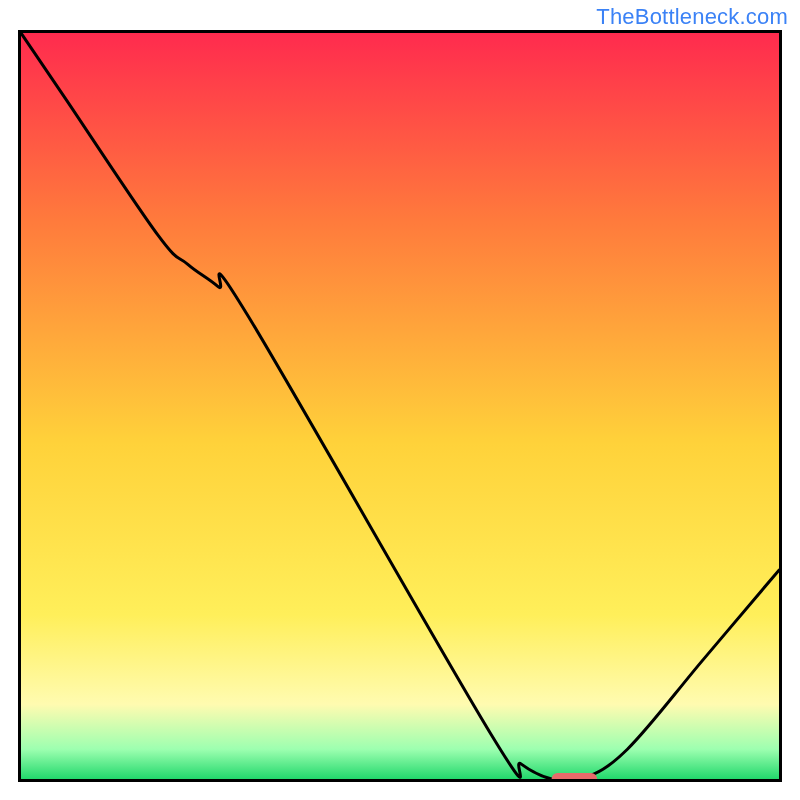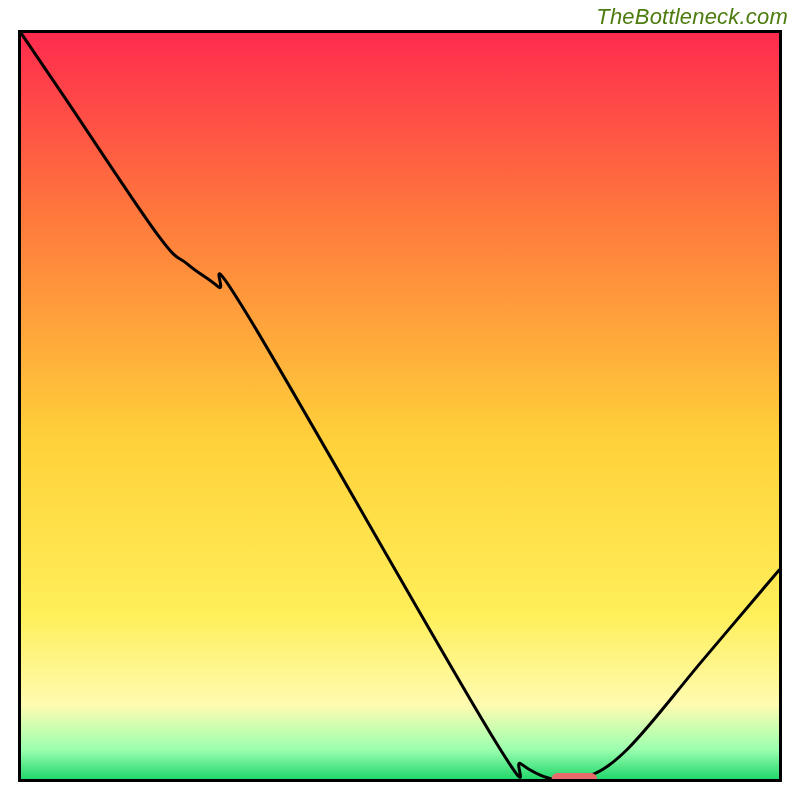--- a/index.html
+++ b/index.html
@@ -1,18 +1,18 @@
 <!DOCTYPE html>
 <html><head>
 <meta charset="utf-8">
 <style>
   * { margin: 0; padding: 0; box-sizing: border-box; }
   body { width: 800px; height: 800px; font-family: Arial, sans-serif; background: #fff; }
   .container { width: 800px; height: 800px; position: relative; }
-  .watermark { position: absolute; top: 4px; right: 12px; color: #4d7c0f; font-size: 22px; font-weight: 500; letter-spacing: 0.2px; z-index: 2; font-style: italic; }
+  .watermark { position: absolute; top: 4px; right: 12px; color: #3b82f6; font-size: 22px; font-weight: 500; letter-spacing: 0.2px; z-index: 2; }
   .plot-outer { position: absolute; top: 30px; left: 18px; width: 764px; height: 752px; background: #000; }
   .plot-inner { position: absolute; top: 3px; left: 3px; right: 3px; bottom: 3px; overflow: hidden; }
   svg { display: block; }
 </style>
 </head>
 <body>
 
 <div class="container">
   <div class="watermark">TheBottleneck.com</div>
   <div class="plot-outer">

